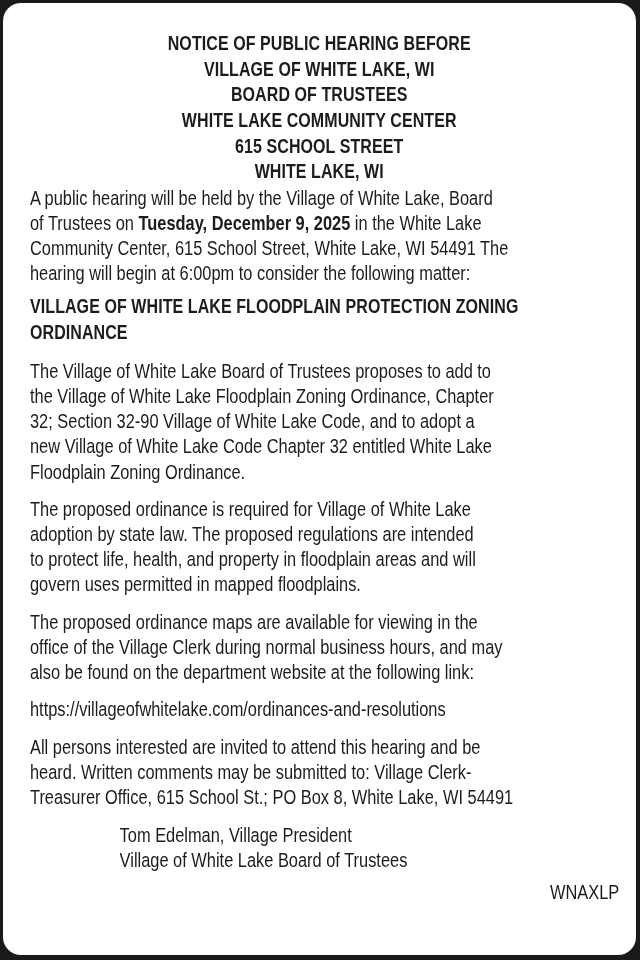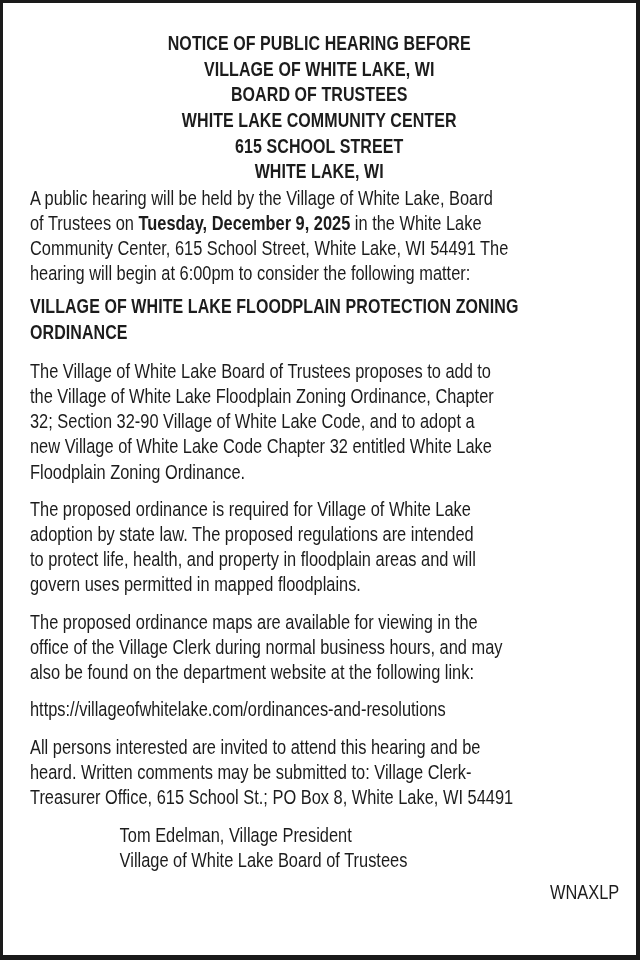--- a/index.html
+++ b/index.html
@@ -1,19 +1,19 @@
 <!DOCTYPE html>
 <html><head>
 <meta charset="utf-8">
 <style>
   html, body { margin:0; padding:0; background:#1a1a1a; }
   body { width:640px; height:960px; overflow:hidden; position:relative; }
   .page {
     position:absolute; left:3px; top:3px; width:633px; height:952px;
-    background:#ffffff; overflow:hidden;
+    background:#ffffff; overflow:hidden;border-radius:18px;
   }
   .sq {
     position:absolute; left:27px; top:0; width:720px;
     transform:scaleX(0.80); transform-origin:0 0;
     font-family:"Liberation Sans", sans-serif; color:#1c1c1c;
   }
   .line { position:absolute; left:0; white-space:nowrap; font-size:20.5px; line-height:25px; }
   .hd { font-weight:bold; font-size:20px; letter-spacing:0.1px; }
   .center { width:733px; left:-27px; text-align:center; }
   .center.hd { left:-34px; width:791px; }

